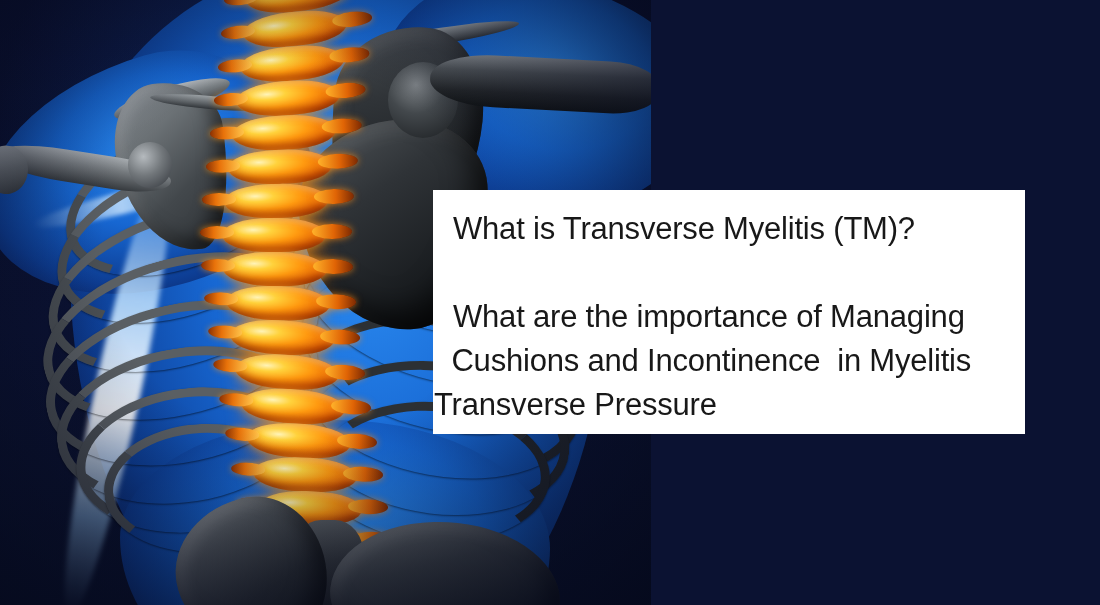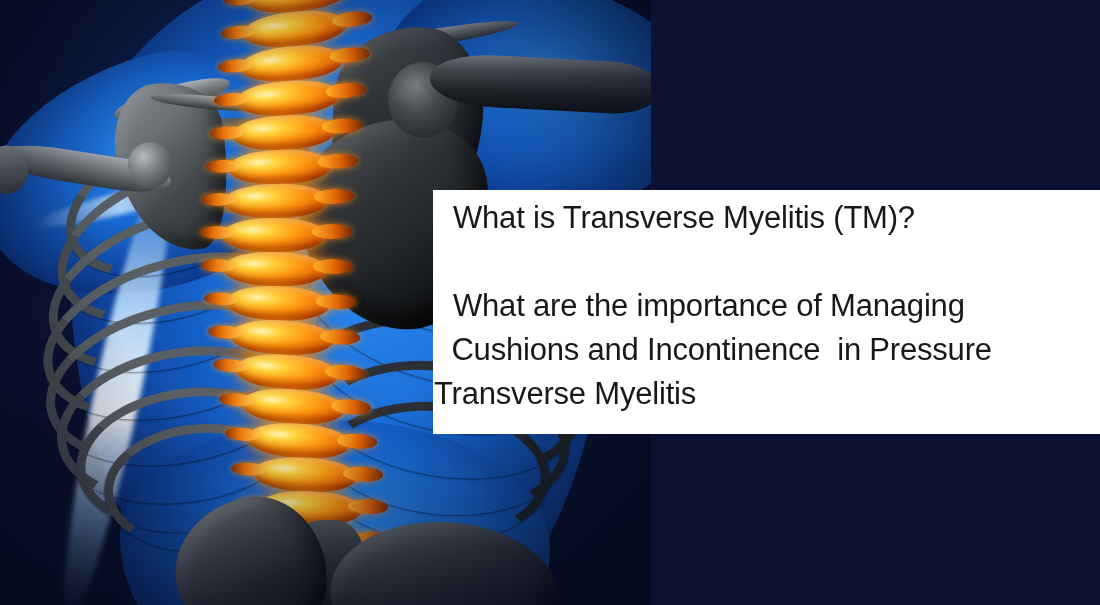--- a/index.html
+++ b/index.html
@@ -256,25 +256,25 @@
     left: 651px; top: 0;
     width: 449px; height: 605px;
     background: #0b1232;
   }
 
   
   #caption-box {
     position: absolute;
     left: 433px;
     top: 190px;
-    width: 667px;
+    width: 592px;
     height: 244px;
     background: #ffffff;
     box-sizing: border-box;
-    padding: 6px 0 0 0;
+    padding: 17px 0 0 0;
   }
   .caption-line {
     color: #181818;
     font-family: "Liberation Sans", sans-serif;
     font-size: 31px;
     line-height: 44px;
     white-space: pre;
     letter-spacing: -0.2px;
   }
   #caption-line-1 { padding-left: 20px; }
@@ -354,17 +354,17 @@
 
     <div class="layer" id="vignette"></div>
   </div>
 
   <div class="layer" id="crop-edge"></div>
 
   <div id="caption-box">
     <div class="caption-line" id="caption-line-1">What is Transverse Myelitis (TM)?</div>
     <div id="caption-spacer"></div>
     <div class="caption-line" id="caption-line-2">What are the importance of Managing</div>
-    <div class="caption-line" id="caption-line-3"> Cushions and Incontinence  in Pressure</div>
-    <div class="caption-line" id="caption-line-4">Transverse Myelitis</div>
+    <div class="caption-line" id="caption-line-3"> Cushions and Incontinence  in Myelitis</div>
+    <div class="caption-line" id="caption-line-4">Transverse Pressure</div>
   </div>
 
 </div>
 
 </body></html>

